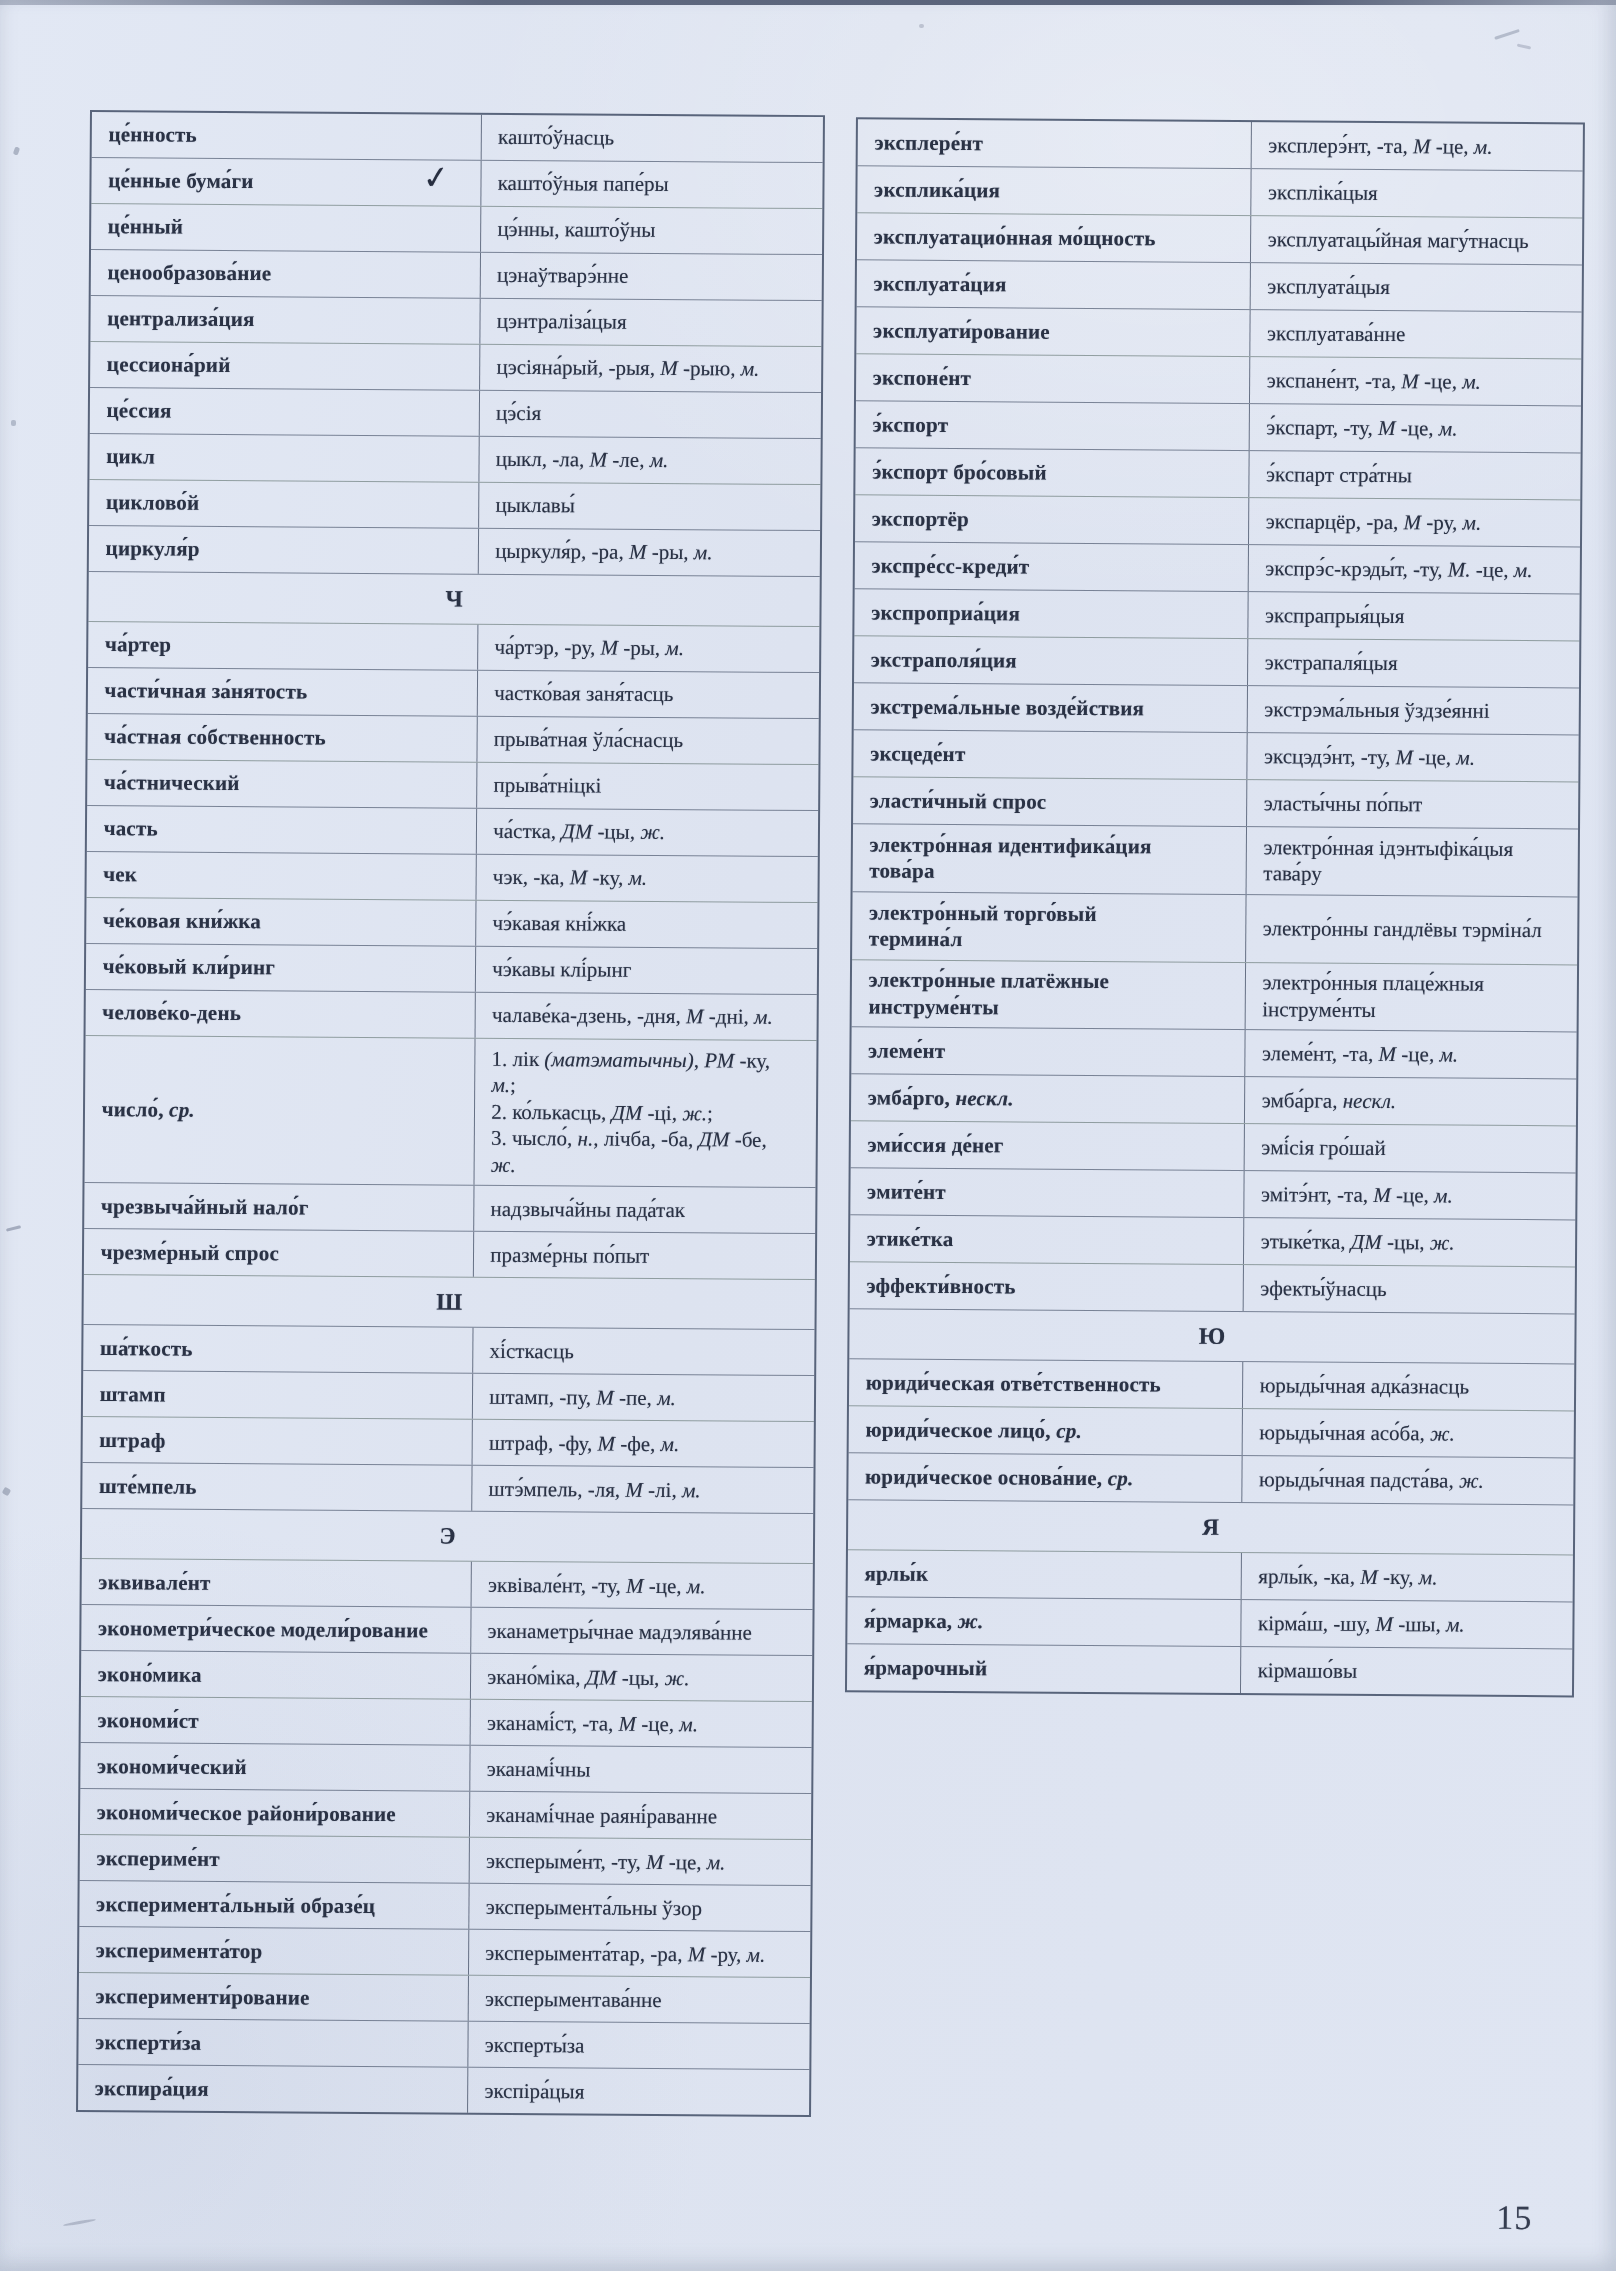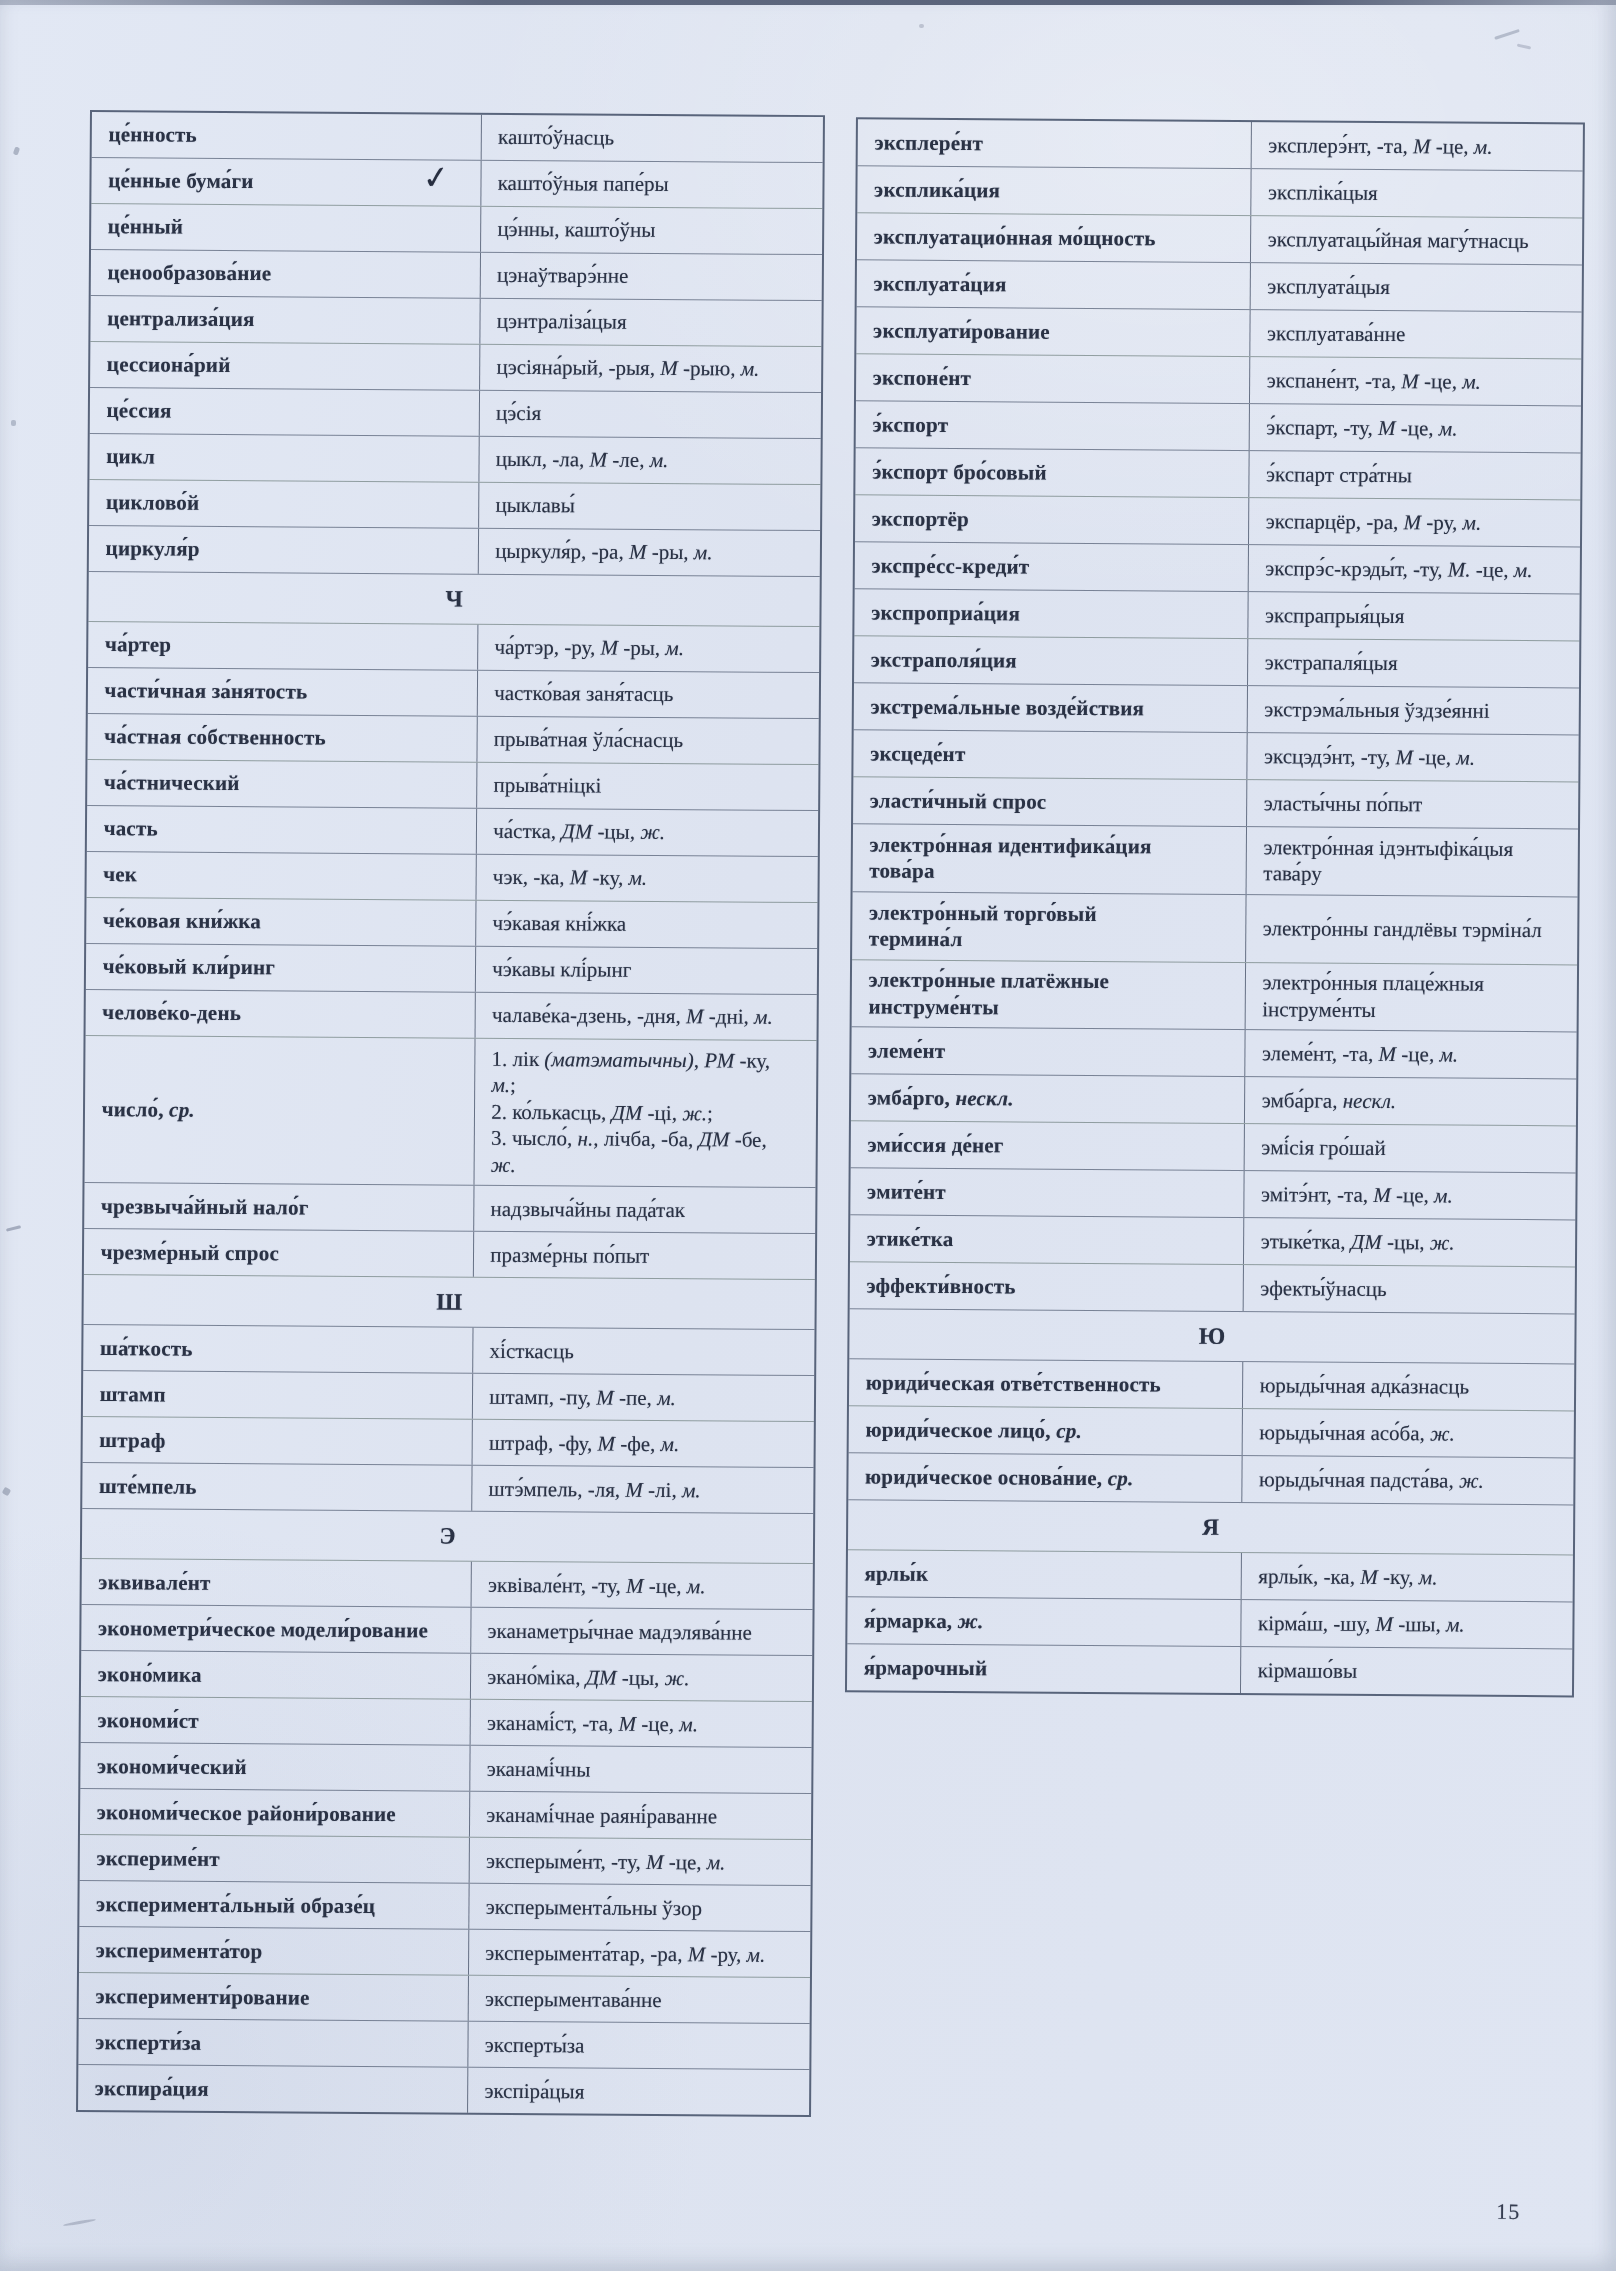--- a/index.html
+++ b/index.html
@@ -62,21 +62,21 @@
     text-shadow:0 0 1px rgba(38,46,68,.45);
   }
   .check{
     position:absolute;right:31px;top:3.9px;
     font-family:"DejaVu Sans",sans-serif;font-weight:400;
     font-size:32px;color:#272e40;transform:rotate(-6deg);
     text-shadow:0 0 1px rgba(38,46,68,.5);
   }
   .page-num{
     position:absolute;left:1511px;top:2189px;
-    font-size:22px;color:#353d50;letter-spacing:1px;
+    font-size:34px;color:#353d50;letter-spacing:1px;
     text-shadow:0 0 1px rgba(38,46,68,.4);
   }
   .artifact{position:absolute;background:#4a5570;border-radius:2px;}
   .a1{left:13.7px;top:147px;width:4.9px;height:7.8px;opacity:.35;transform:rotate(20deg);}
   .a2{left:10.8px;top:420px;width:4.9px;height:5.9px;opacity:.3;}
   .a3{left:5.9px;top:1227px;width:14.7px;height:2.9px;opacity:.4;transform:rotate(-14deg);}
   .a4{left:2.9px;top:1488px;width:6.9px;height:6.9px;opacity:.35;transform:rotate(30deg);}
   .a5{left:63px;top:2221px;width:33px;height:2.9px;opacity:.28;transform:rotate(-10deg);border-radius:50%;}
   .a6{left:1494px;top:33px;width:25.5px;height:2.9px;opacity:.30;transform:rotate(-18deg);}
   .a7{left:1517px;top:45px;width:13.7px;height:2.9px;opacity:.25;transform:rotate(12deg);}

